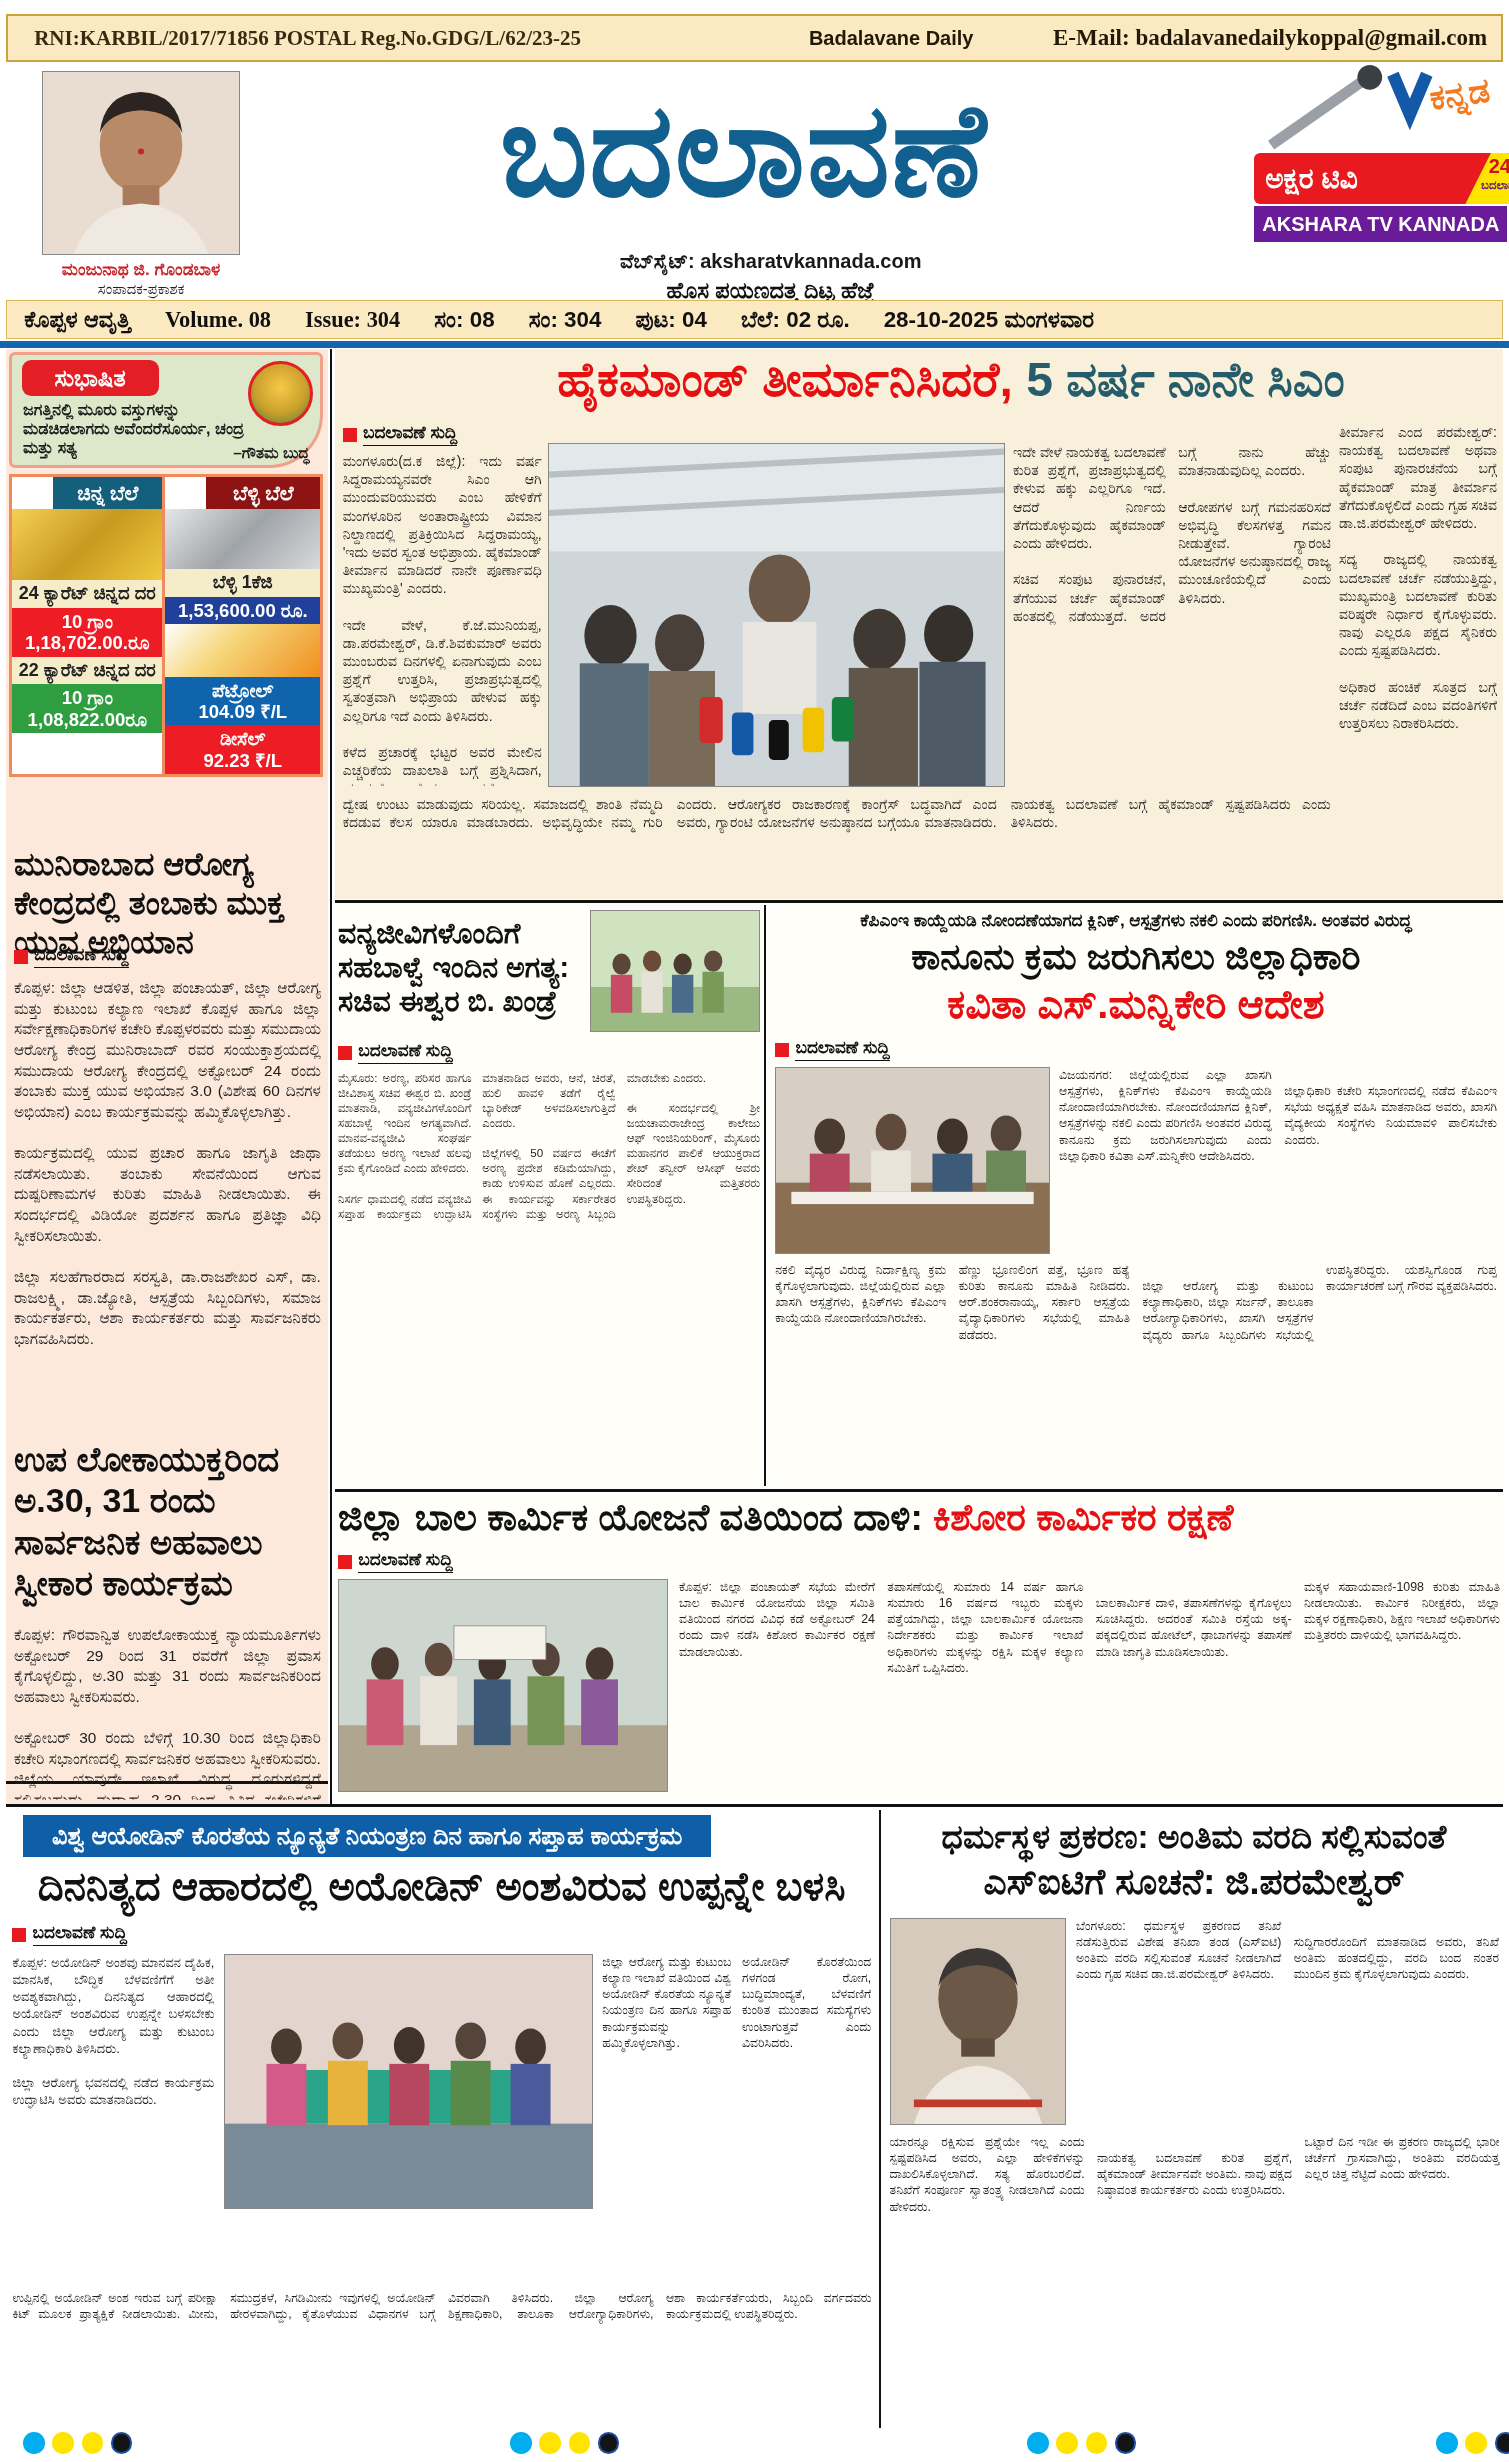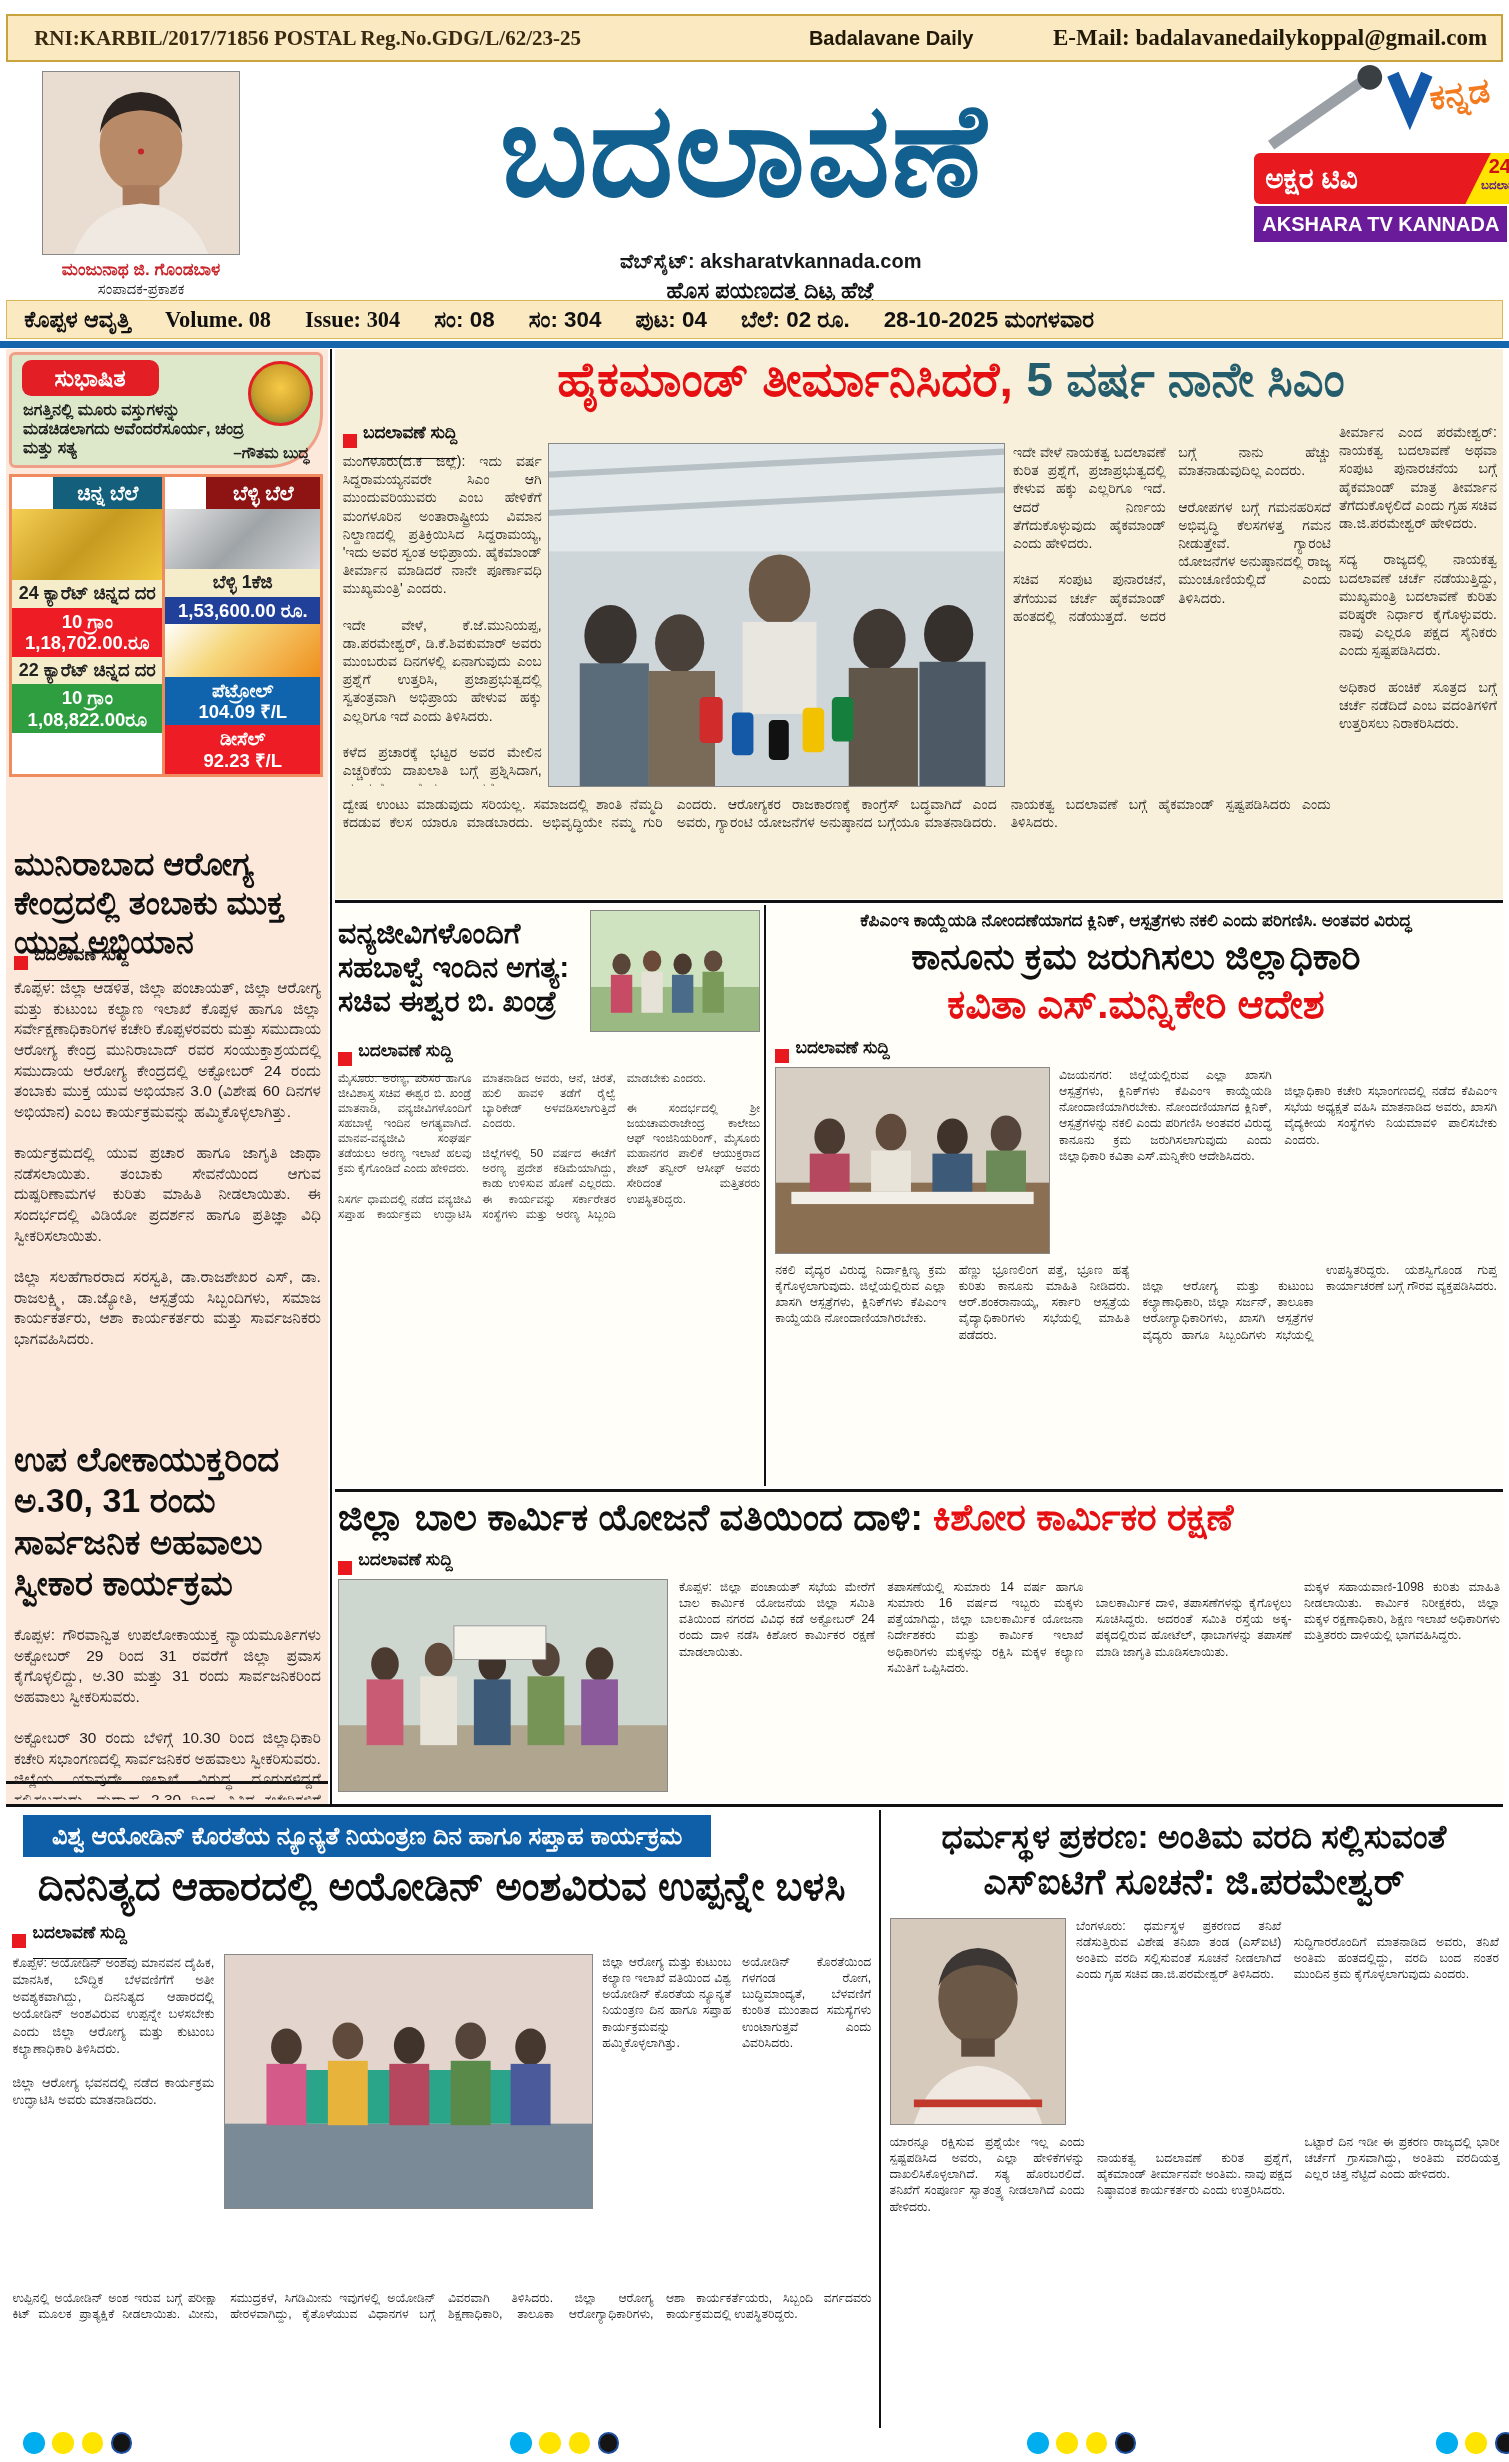--- a/index.html
+++ b/index.html
@@ -40,21 +40,21 @@
   #infobar .serif { font-family:"Liberation Serif", serif; font-weight:bold; }
   #bluerule { position:absolute; left:0px; top:341px; width:1510px; height:7px; background:#1565ad; }
 
   
   .vrule { position:absolute; background:#111; width:2.3px; }
   .hrule { position:absolute; background:#111; height:3.1px; }
 
   
   .byline { display:flex; align-items:center; gap:6.2px; }
   .bysq { width:14px; height:14px; background:#e8191f; display:inline-block; }
-  .bytext { font-weight:bold; font-size:17px; color:#111; border-bottom:1.5px solid #111; padding-bottom:15px; }
+  .bytext { font-weight:bold; font-size:17px; color:#111; border-bottom:1.5px solid #111; padding-bottom:2px; }
   .body { white-space:pre-line; text-align:justify; color:#1c1c1c; overflow:hidden; }
   .photo { position:relative; overflow:hidden; border:0.8px solid #888; }
   .photo svg { display:block; width:100%; height:100%; }
 
   
   #sec-left { position:absolute; left:6.2px; top:349px; width:322px; height:1455px; background:#fce9dc; }
   .sub-box { position:absolute; left:3.1px; top:3.1px; width:314px; height:116px; background:#dce8c9;
     border:3.1px solid #f0a089; border-radius:6.2px 6.2px 54px 6.2px; }
   .sub-label { position:absolute; left:9.3px; top:4.6px; width:137px; height:36px; background:#e31e24; color:#fff;
     font-weight:bold; font-size:23px; text-align:center; line-height:36px; border-radius:9.3px; }

